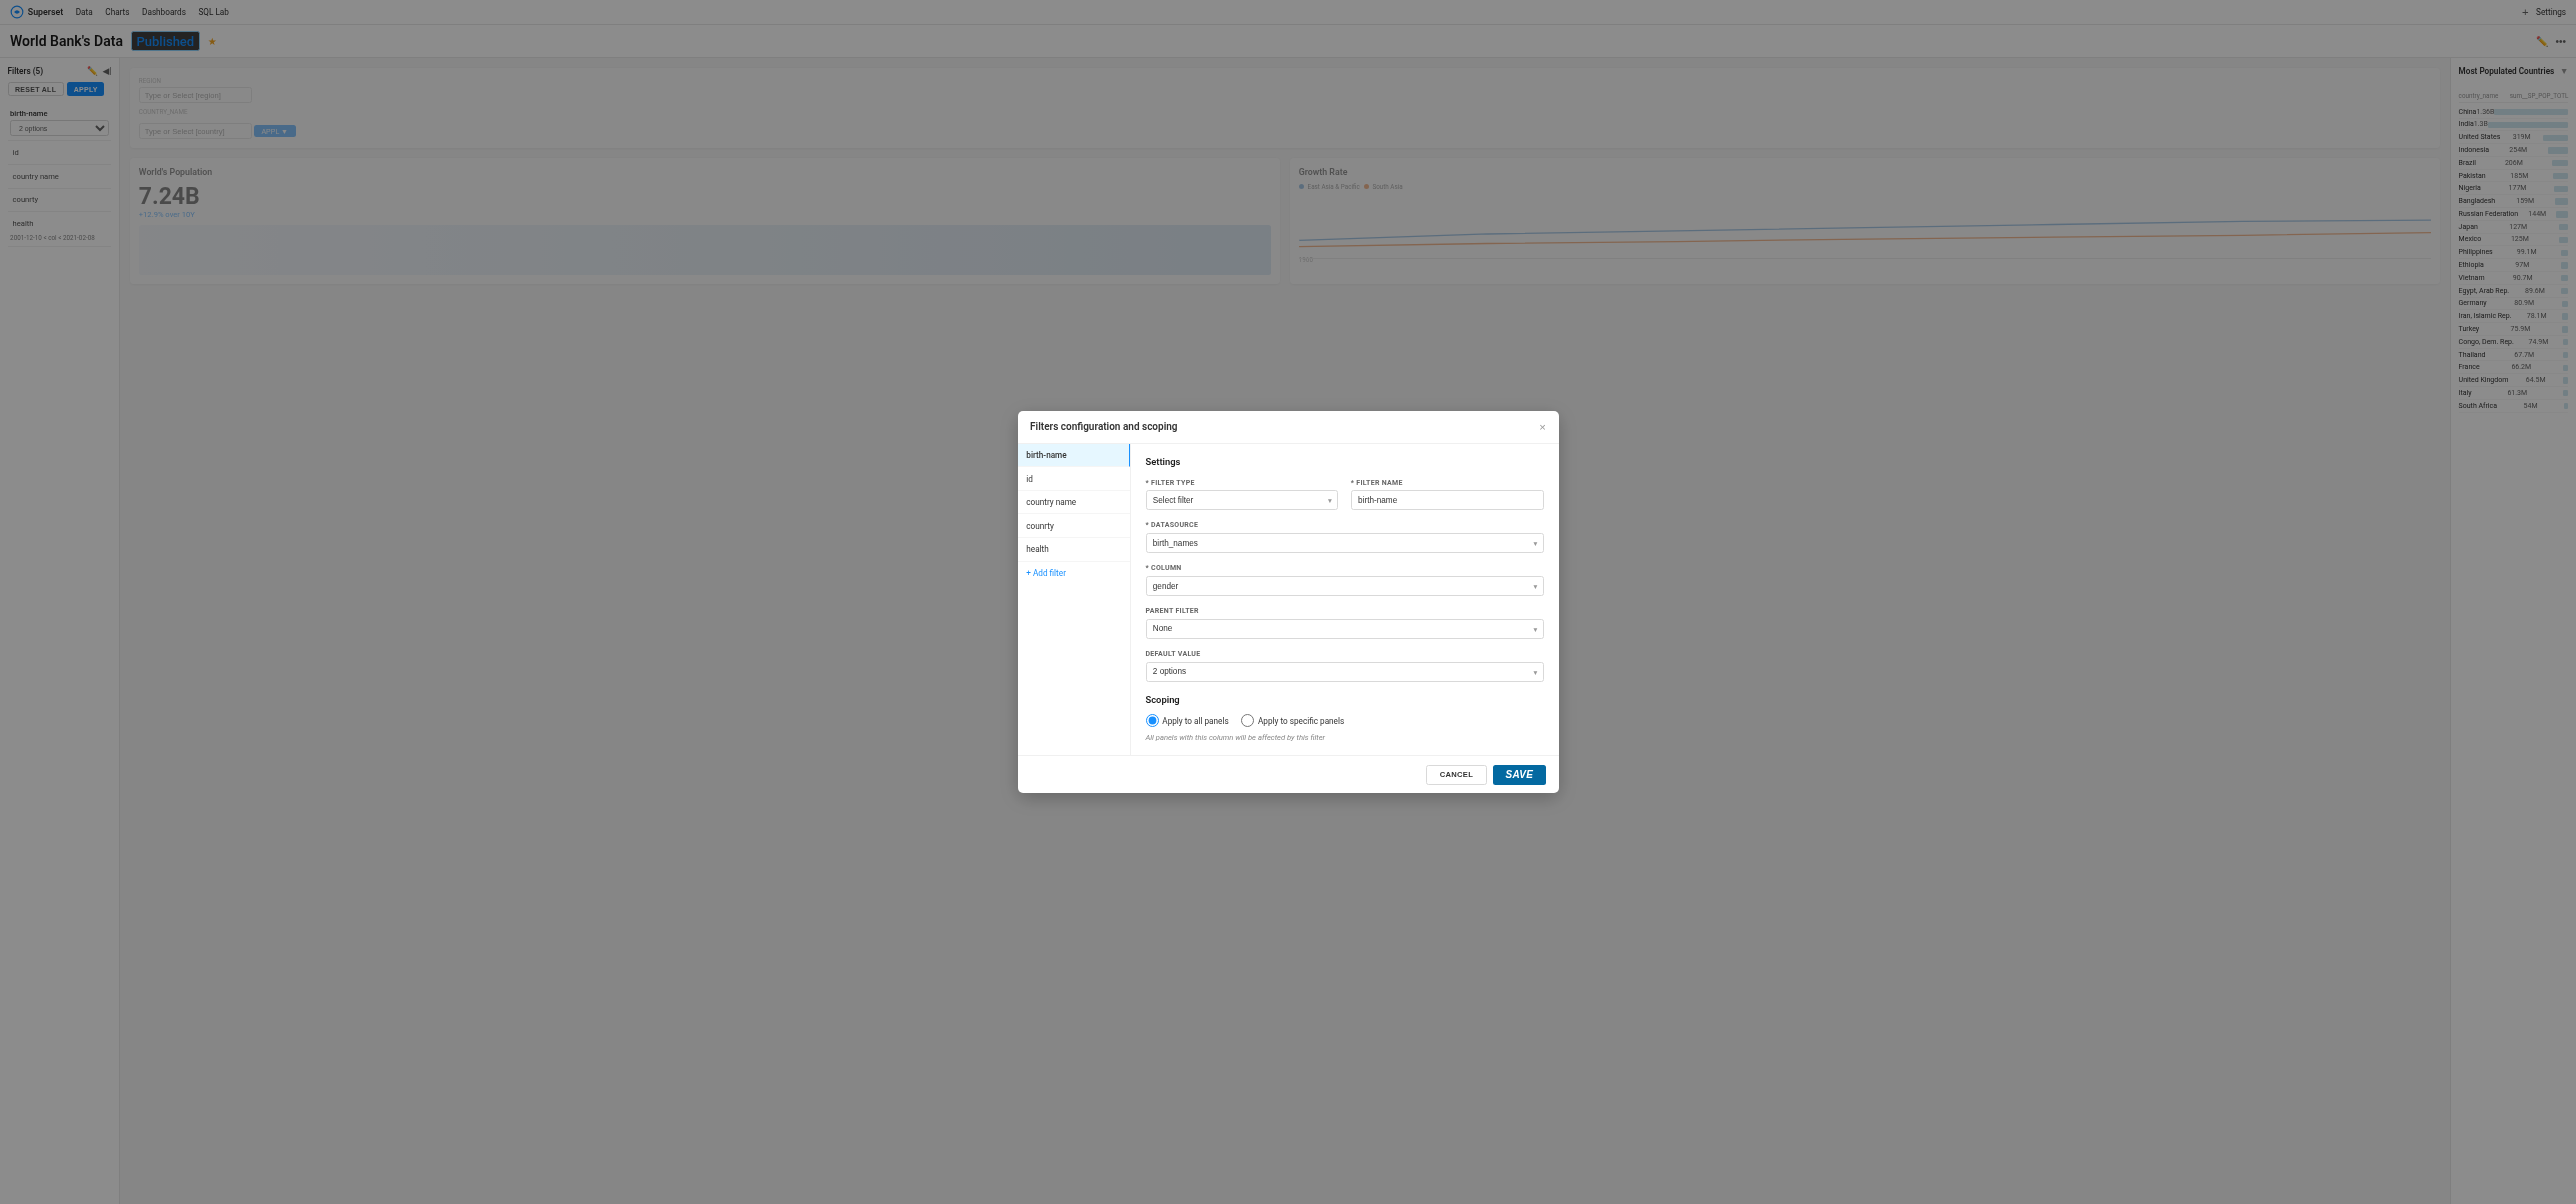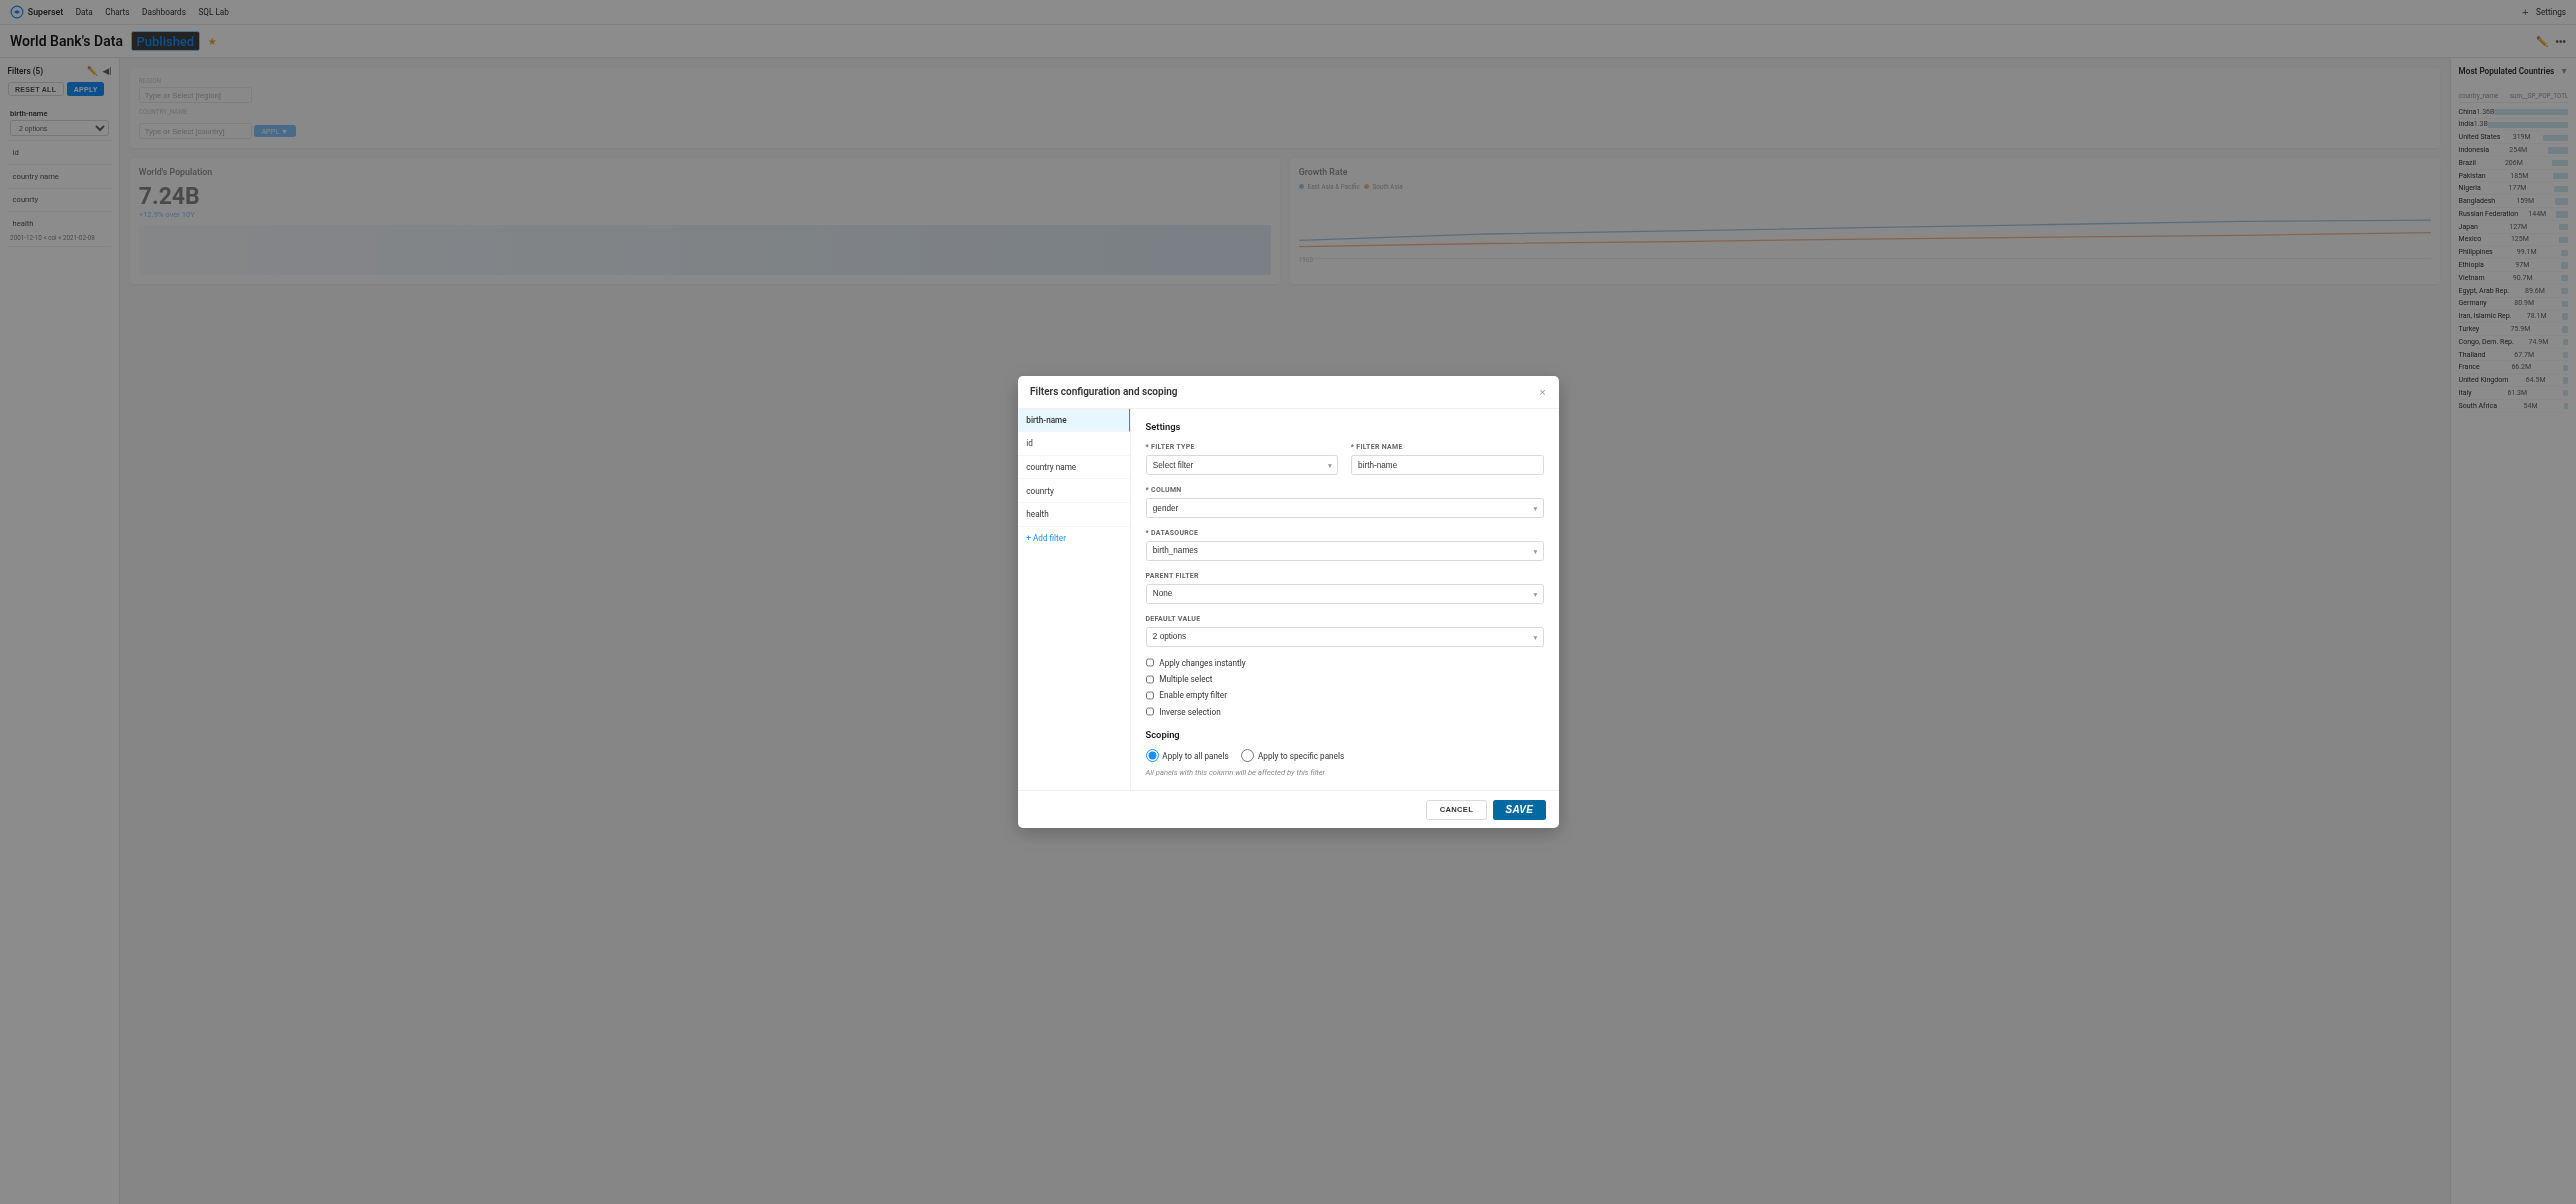--- a/index.html
+++ b/index.html
@@ -685,33 +685,33 @@
               </select>
             </div>
           </div>
           <div class="form-group">
             <div class="form-label">* FILTER NAME</div>
             <input class="form-input" type="text" value="birth-name" style="">
           </div>
         </div>
 
         <div class="form-group" style="margin-bottom:11.3px;">
+          <div class="form-label">* DATASOURCE</div>
+          <div class="form-select-wrapper">
+            <select class="form-select">
+              <option>birth_names</option>
+            </select>
+          </div>
+        </div>
+
+        <div class="form-group" style="margin-bottom:11.3px;">
           <div class="form-label">* COLUMN</div>
           <div class="form-select-wrapper">
             <select class="form-select">
               <option>gender</option>
-            </select>
-          </div>
-        </div>
-
-        <div class="form-group" style="margin-bottom:11.3px;">
-          <div class="form-label">* DATASOURCE</div>
-          <div class="form-select-wrapper">
-            <select class="form-select">
-              <option>birth_names</option>
             </select>
           </div>
         </div>
 
         <div class="form-group" style="margin-bottom:11.3px;">
           <div class="form-label">PARENT FILTER</div>
           <div class="form-select-wrapper">
             <select class="form-select">
               <option>None</option>
             </select>
@@ -720,38 +720,20 @@
 
         <div class="form-group" style="margin-bottom:11.3px;">
           <div class="form-label">DEFAULT VALUE</div>
           <div class="form-select-wrapper">
             <select class="form-select">
               <option>2 options</option>
             </select>
           </div>
         </div>
 
-        <div class="checkbox-group">
-          <label class="checkbox-item">
-            <input type="checkbox" style="">
-            <span>Apply changes instantly</span>
-          </label>
-          <label class="checkbox-item">
-            <input type="checkbox" style="">
-            <span>Multiple select</span>
-          </label>
-          <label class="checkbox-item">
-            <input type="checkbox" style="">
-            <span>Enable empty filter</span>
-          </label>
-          <label class="checkbox-item">
-            <input type="checkbox" style="">
-            <span>Inverse selection</span>
-          </label>
-        </div>
 
         <div class="scoping-section">
           <div class="scoping-title">Scoping</div>
           <div class="radio-group">
             <label class="radio-item">
               <input type="radio" name="scoping" checked="" style="">
               <span>Apply to all panels</span>
             </label>
             <label class="radio-item">
               <input type="radio" name="scoping" style="">

